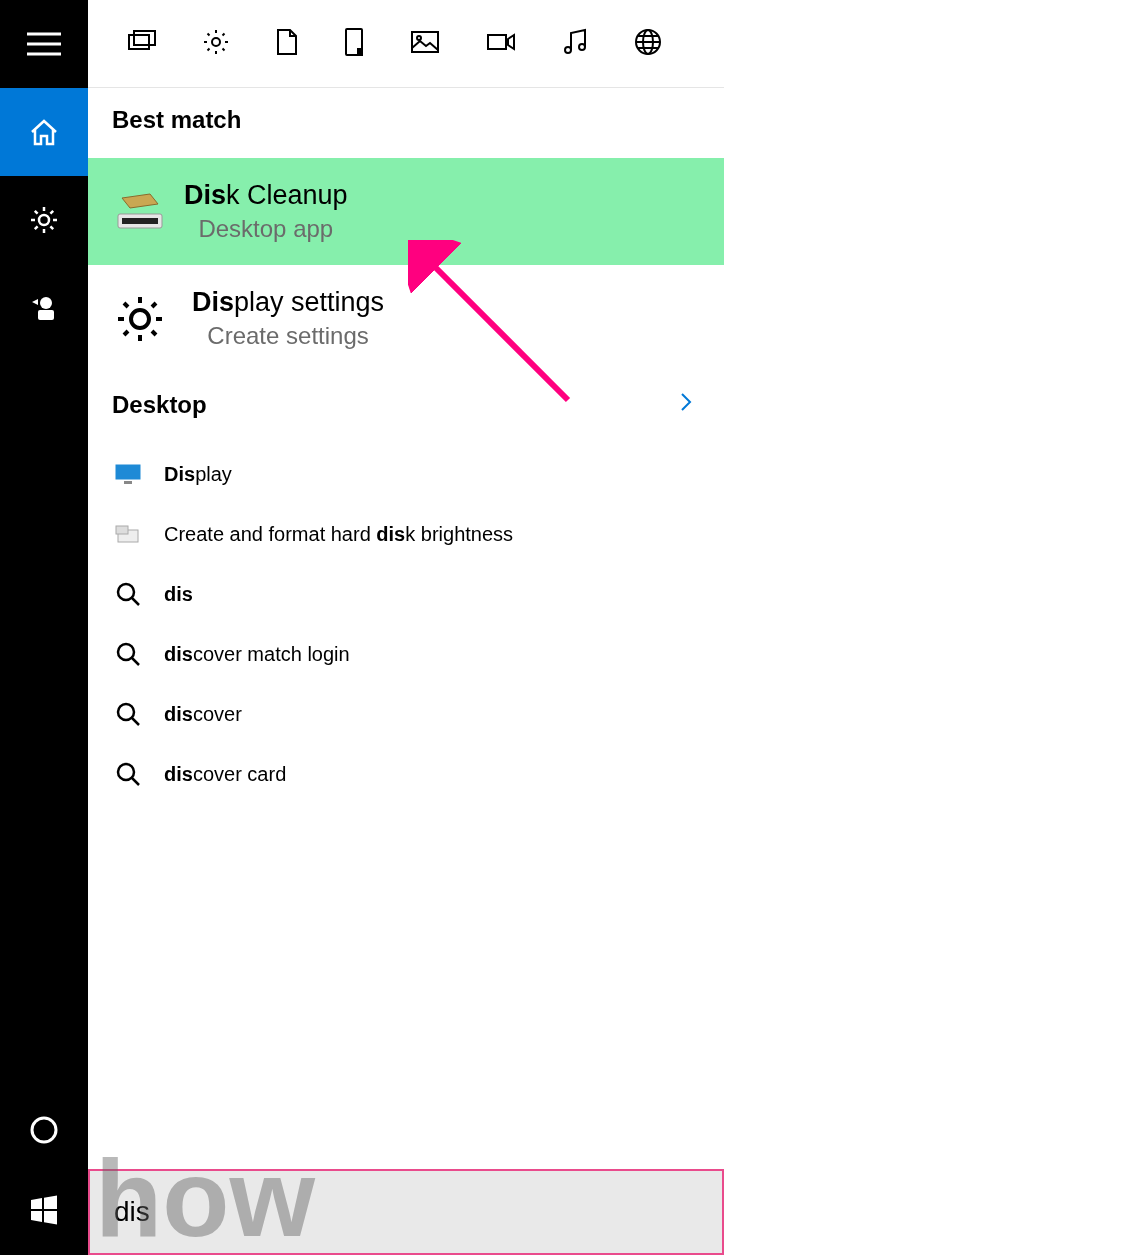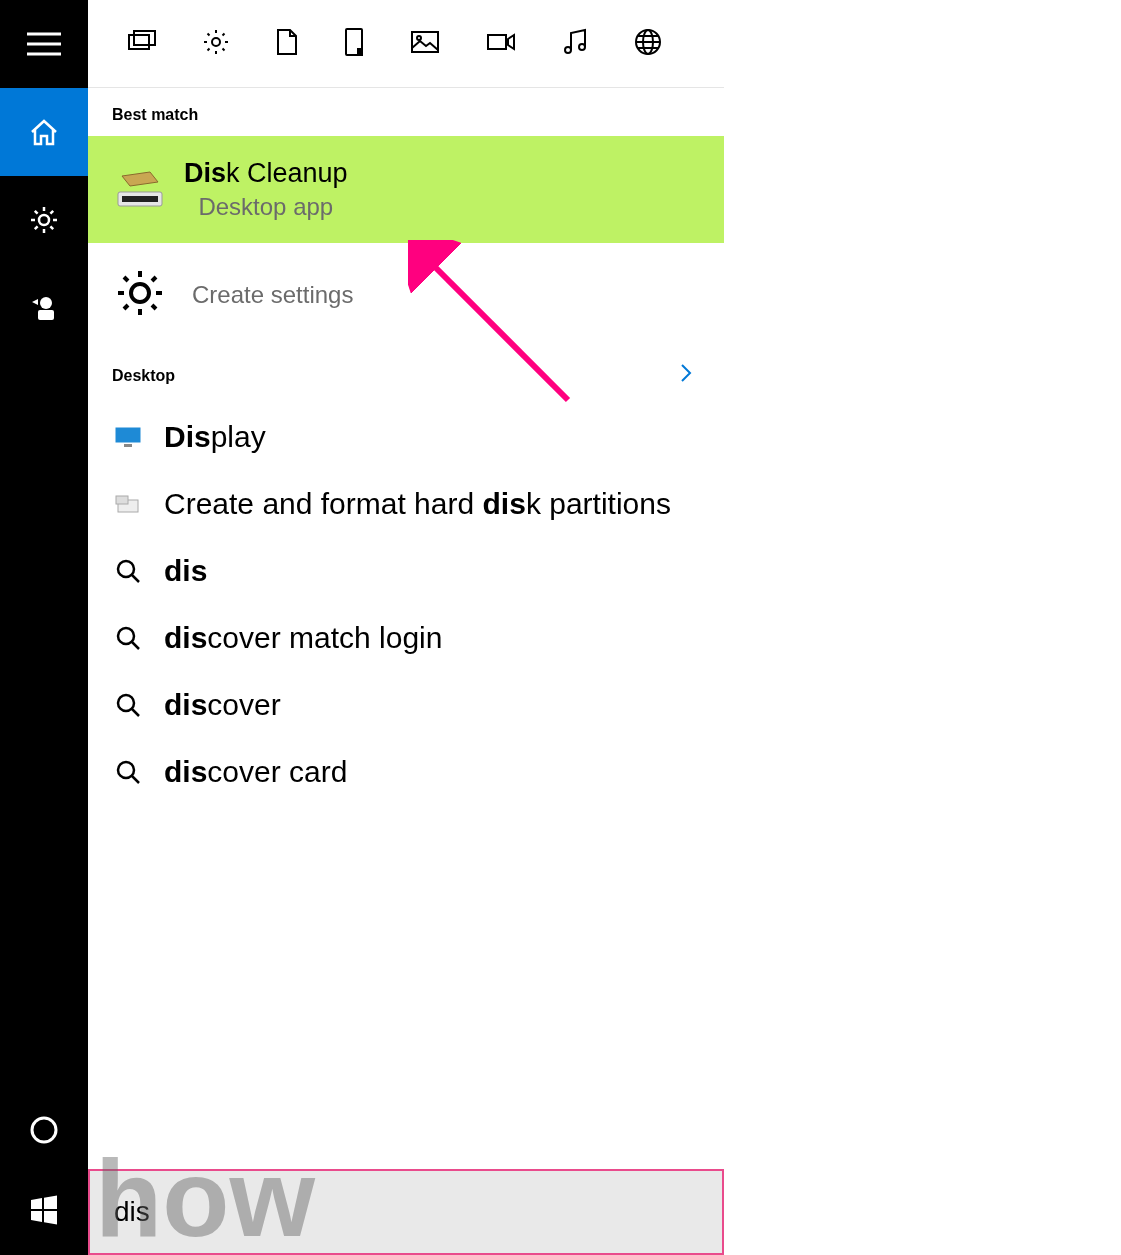--- a/index.html
+++ b/index.html
@@ -38,57 +38,57 @@
 .filter-row {
   height:88px;
   display:flex;
   align-items:center;
   gap:46px;
   padding-left:40px;
   border-bottom:1px solid #e5e5e5;
 }
 .filter-icon { color:#000; cursor:pointer; }
 .section-header {
-  font-size:16px;
+  font-size:24px;
   font-weight:600;
-  padding:18px 0 12px 24px;
+  padding:18px 0 24px 24px;
   display:flex;
   justify-content:space-between;
   align-items:center;
   padding-right:30px;
 }
 .result-item {
   display:flex;
   align-items:center;
   gap:24px;
   padding:14px 24px;
   cursor:pointer;
 }
 .result-item.big { padding:22px 24px; }
-.result-item.selected { background:#bef264;gap:16px; }
+.result-item.selected { background:#86efac;gap:16px; }
 .result-icon {
   width:56px; height:56px;
   display:flex; align-items:center; justify-content:center;
   flex-shrink:0;
 }
 .result-text .title { font-size:27px; color:#000; font-weight:400;}
 .result-text .subtitle { font-size:24px; color:#6b6b6b; margin-top:4px;text-align:center; }
 .settings-item, .web-item {
   display:flex;
   align-items:center;
   gap:20px;
   padding:14px 24px;
   cursor:pointer;
 }
 .settings-item .icon-slot, .web-item .icon-slot {
   width:32px; height:32px;
   display:flex; align-items:center; justify-content:center;
   flex-shrink:0;
 }
-.settings-item .label, .web-item .label { font-size:30px; color:#000; line-height:1.3; }
+.settings-item .label, .web-item .label { font-size:20px; color:#000; line-height:1.3; }
 .chevron { color:#0078d7; font-size:24px; }
 .search-box {
   margin-top:auto;
   height:86px;
   background:#e9e9e9;
   display:flex;
   align-items:center;
   padding:0 24px;
   border:2px solid #e94b8c;
   position:relative;
@@ -236,20 +236,21 @@
     </div>
   </div>
   <div class="result-item big">
     <div class="result-icon">
       <svg width="56" height="56" viewBox="0 0 56 56" fill="none" stroke="#000" stroke-width="4">
           <circle cx="28" cy="28" r="9"></circle>
           <path d="M28 6v6M28 44v6M6 28h6M44 28h6M12 12l4 4M40 40l4 4M12 44l4-4M40 16l4-4"></path>
         </svg>
     </div>
     <div class="result-text">
+      <div class="title"><span class="bold">Dis</span><span>play settings</span></div>
       <div class="subtitle">Create settings</div>
     </div>
   </div>
 
   <div class="section-header">
     <span>Desktop</span>
     <span class="chevron">
       <svg width="16" height="24" viewBox="0 0 16 24" fill="none" stroke="#0078d7" stroke-width="2">
           <path d="M4 4l8 8-8 8"></path>
         </svg>
@@ -266,21 +267,21 @@
     <div class="label"><span class="bold">Dis</span><span>play</span></div>
   </div>
 
   <div class="settings-item">
     <div class="icon-slot">
       <svg width="28" height="24" viewBox="0 0 28 24">
           <rect x="4" y="8" width="20" height="12" fill="#eee" stroke="#aaa"></rect>
           <rect x="2" y="4" width="12" height="8" fill="#ddd" stroke="#aaa"></rect>
         </svg>
     </div>
-    <div class="label"><span>Create and format hard </span><span class="bold">dis</span><span>k partitions</span></div>
+    <div class="label"><span>Create and format hard </span><span class="bold">dis</span><span>k brightness</span></div>
   </div>
 
 
 
 
   <div class="web-item">
     <div class="icon-slot">
         <svg width="26" height="26" viewBox="0 0 26 26" fill="none" stroke="#000" stroke-width="2.5">
           <circle cx="11" cy="11" r="8"></circle>
           <line x1="17" y1="17" x2="24" y2="24"></line>

